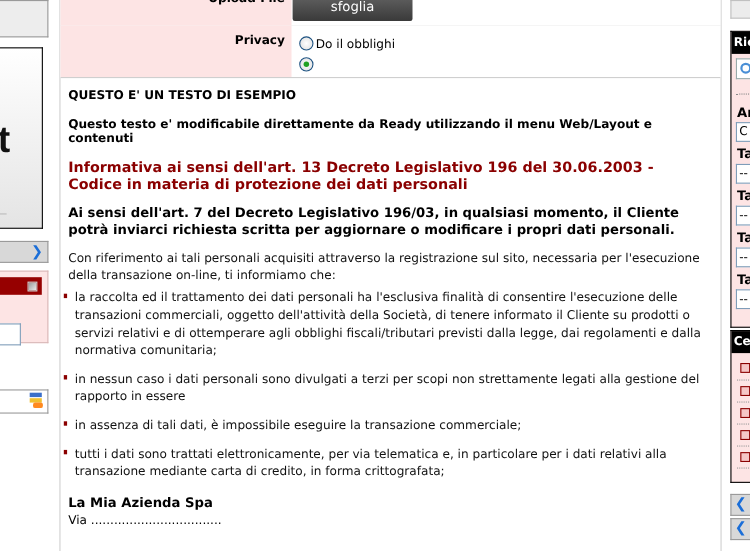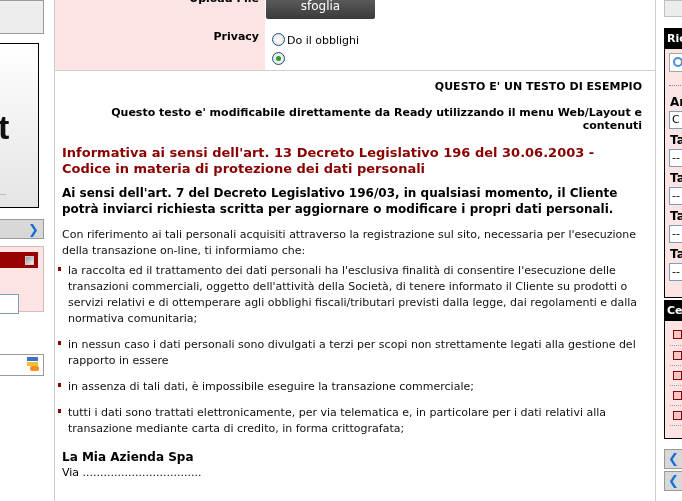--- a/index.html
+++ b/index.html
@@ -37,21 +37,21 @@
   .btn-sfoglia { position:absolute; left:211px; top:8px; width:109px; height:19px; background:linear-gradient(#5a5a5a,#3a3a3a); color:#fff; text-align:center; font-size:12px; line-height:12px; border-radius:0 0 2px 2px; }
   .row-privacy { top:23px; height:47px; }
   .row-privacy .lbl span { padding-top:7px; }
   .radio-line { position:absolute; left:217px; font-size:11px; color:#000; }
   .radio-line .radio { display:inline-block; width:11px; height:11px; border-radius:50%; border:1px solid #1c5180; background:radial-gradient(#fff,#dcdcdc); vertical-align:-2px; margin-right:2px; position:relative; }
   .radio-line .radio.checked::after { content:""; position:absolute; left:3px; top:3px; width:5px; height:5px; border-radius:50%; background:#21a121; }
   .r1 { top:10px; }
   .r2 { top:29px; }
 
   .content { position:absolute; left:7px; top:80px; width:580px; }
-  .c-center { text-align:right; font-weight:bold; font-size:11px; }
+  .c-center { text-align:left; font-weight:bold; font-size:11px; }
   .c-title { color:#8a0000; font-weight:bold; font-size:13px; line-height:16px; margin-top:13px; }
   .c-bold { font-weight:bold; font-size:12px; line-height:16px; margin-top:8px; }
   .c-text { font-size:11px; line-height:16px; margin-top:10px; color:#111; }
   ul.c-list { list-style:none; margin:4px 0 0 0; padding:0; }
   ul.c-list li { position:relative; padding-left:6px; font-size:11px; line-height:16px; margin-bottom:10px; color:#111; }
   ul.c-list li .bullet { position:absolute; left:-4px; top:4px; width:3px; height:4px; background:#8a0000; }
   .c-title2 { color:#8a0000; font-weight:bold; font-size:13px; margin-top:6px; }
   .c-company { font-weight:bold; font-size:12px; margin-top:13px; line-height:15px; }
   .c-line { font-size:11px; line-height:15px; }
 

